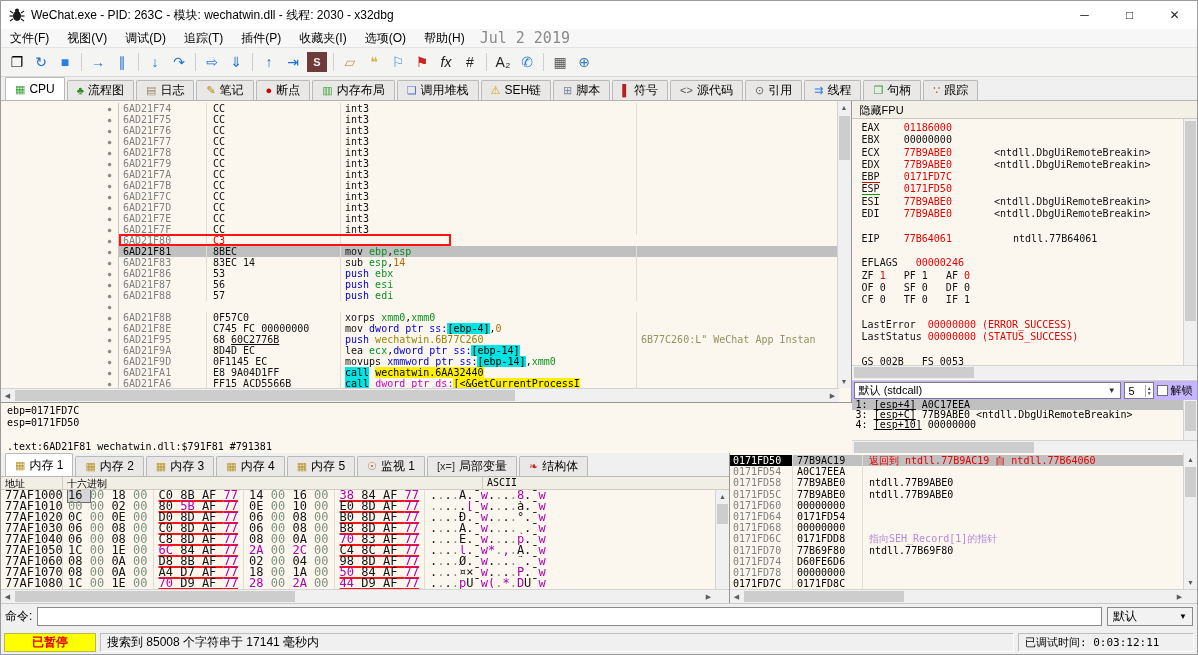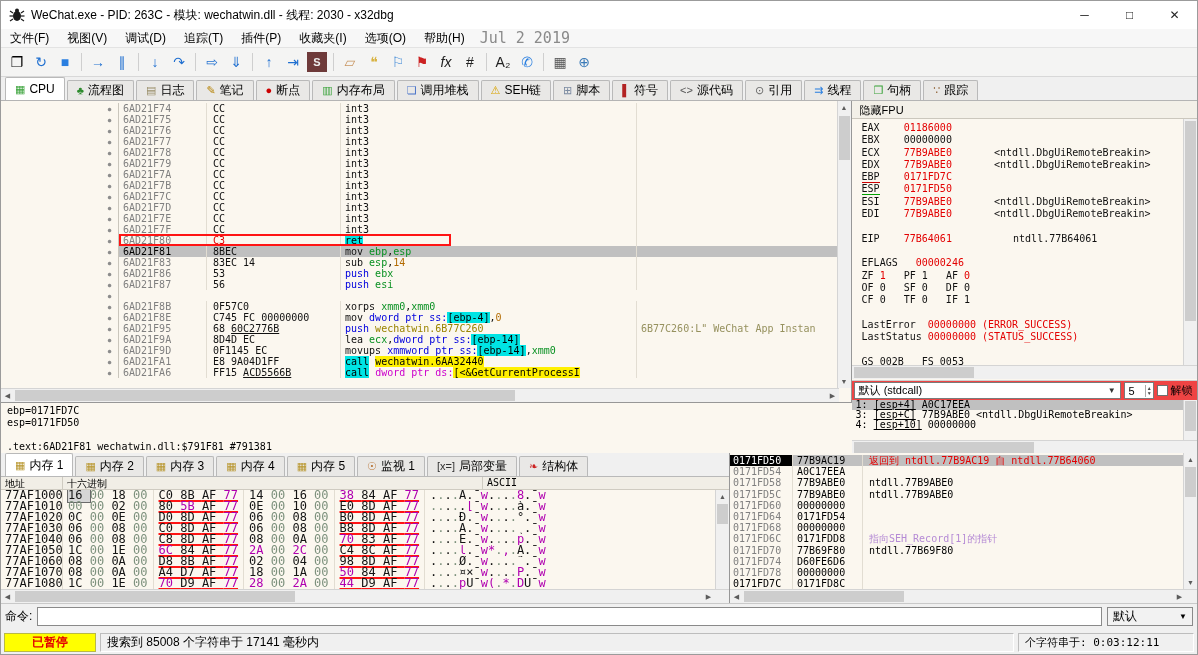--- a/index.html
+++ b/index.html
@@ -62,21 +62,21 @@
     border-top:1px solid #979797;font-family:"DejaVu Sans Mono",monospace;font-size:10px;
     line-height:12px;padding:2px 0 0 6px;white-space:pre;}
   
   .reg-pane{position:relative;width:346px;height:353px;background:#fbf7ef;}
   .reg-header{height:18px;background:#f3f0e8;border-bottom:1px solid #cbc7bd;font-size:11px;
     padding:2px 0 0 8px;}
   .regs{position:absolute;left:0;top:18px;width:332px;height:246px;overflow:hidden;
     font-family:"DejaVu Sans Mono",monospace;font-size:10px;padding:3px 0 0 10px;}
   .rrow{height:12.3px;line-height:12.3px;white-space:pre;}
   .conv{position:absolute;left:0;top:279px;width:346px;height:20px;display:flex;align-items:center;
-    padding:0 2px;gap:3px;background:#ef4444;border-top:1px solid #cfcfcf;}
+    padding:0 2px;gap:3px;background:#c4b5fd;border-top:1px solid #cfcfcf;}
   .combo{flex:1;height:17px;background:#fff;border:1px solid #7a7a7a;font-size:11px;
     display:flex;align-items:center;padding:0 4px;justify-content:space-between;}
   .combo .arrow{font-size:8px;color:#333;}
   .spin{width:30px;height:17px;background:#fff;border:1px solid #7a7a7a;font-size:11px;
     display:flex;align-items:center;padding-left:4px;justify-content:space-between;}
   .spin .ud{display:flex;flex-direction:column;font-size:5px;line-height:5px;color:#444;
     border-left:1px solid #aaa;padding:1px;}
   .chk{display:flex;align-items:center;gap:3px;font-size:11px;padding-right:3px;}
   .chkbox{width:11px;height:11px;border:1px solid #707070;background:#fff;}
   .args{position:absolute;left:0;top:299px;width:332px;height:40px;overflow:hidden;
@@ -270,25 +270,26 @@
           <div class="drow"><div class="d-margin"></div><div class="d-dot">●</div><div class="d-body"><span class="d-addr">6AD21F76</span><span class="d-bytes"><span>CC</span></span><span class="d-ins"><span style="color: rgb(16, 16, 16);">int3</span></span><span class="d-com"></span></div></div>
           <div class="drow"><div class="d-margin"></div><div class="d-dot">●</div><div class="d-body"><span class="d-addr">6AD21F77</span><span class="d-bytes"><span>CC</span></span><span class="d-ins"><span style="color: rgb(16, 16, 16);">int3</span></span><span class="d-com"></span></div></div>
           <div class="drow"><div class="d-margin"></div><div class="d-dot">●</div><div class="d-body"><span class="d-addr">6AD21F78</span><span class="d-bytes"><span>CC</span></span><span class="d-ins"><span style="color: rgb(16, 16, 16);">int3</span></span><span class="d-com"></span></div></div>
           <div class="drow"><div class="d-margin"></div><div class="d-dot">●</div><div class="d-body"><span class="d-addr">6AD21F79</span><span class="d-bytes"><span>CC</span></span><span class="d-ins"><span style="color: rgb(16, 16, 16);">int3</span></span><span class="d-com"></span></div></div>
           <div class="drow"><div class="d-margin"></div><div class="d-dot">●</div><div class="d-body"><span class="d-addr">6AD21F7A</span><span class="d-bytes"><span>CC</span></span><span class="d-ins"><span style="color: rgb(16, 16, 16);">int3</span></span><span class="d-com"></span></div></div>
           <div class="drow"><div class="d-margin"></div><div class="d-dot">●</div><div class="d-body"><span class="d-addr">6AD21F7B</span><span class="d-bytes"><span>CC</span></span><span class="d-ins"><span style="color: rgb(16, 16, 16);">int3</span></span><span class="d-com"></span></div></div>
           <div class="drow"><div class="d-margin"></div><div class="d-dot">●</div><div class="d-body"><span class="d-addr">6AD21F7C</span><span class="d-bytes"><span>CC</span></span><span class="d-ins"><span style="color: rgb(16, 16, 16);">int3</span></span><span class="d-com"></span></div></div>
           <div class="drow"><div class="d-margin"></div><div class="d-dot">●</div><div class="d-body"><span class="d-addr">6AD21F7D</span><span class="d-bytes"><span>CC</span></span><span class="d-ins"><span style="color: rgb(16, 16, 16);">int3</span></span><span class="d-com"></span></div></div>
           <div class="drow"><div class="d-margin"></div><div class="d-dot">●</div><div class="d-body"><span class="d-addr">6AD21F7E</span><span class="d-bytes"><span>CC</span></span><span class="d-ins"><span style="color: rgb(16, 16, 16);">int3</span></span><span class="d-com"></span></div></div>
           <div class="drow"><div class="d-margin"></div><div class="d-dot">●</div><div class="d-body"><span class="d-addr">6AD21F7F</span><span class="d-bytes"><span>CC</span></span><span class="d-ins"><span style="color: rgb(16, 16, 16);">int3</span></span><span class="d-com"></span></div></div>
-          <div class="drow"><div class="d-margin"></div><div class="d-dot">●</div><div class="d-body"><span class="d-addr">6AD21F80</span><span class="d-bytes"><span style="color: rgb(227, 0, 0);">C3</span></span><span class="d-ins"><span style="background: rgb(0, 228, 228); color: rgb(0, 0, 0);">ret</span></span><span class="d-com"></span></div></div>
+          <div class="drow"><div class="d-margin"></div><div class="d-dot">●</div><div class="d-body"><span class="d-addr">6AD21F80</span><span class="d-bytes"><span style="color: rgb(227, 0, 0);">C3</span></span><span class="d-com"></span></div></div>
           <div class="drow"><div class="d-margin"></div><div class="d-dot">●</div><div class="d-body sel"><span class="d-addr">6AD21F81</span><span class="d-bytes"><span>8BEC</span></span><span class="d-ins"><span style="color: rgb(16, 16, 16);">mov </span><span style="color: rgb(8, 144, 33);">ebp</span><span style="color: rgb(16, 16, 16);">,</span><span style="color: rgb(8, 144, 33);">esp</span></span><span class="d-com"></span></div></div>
           <div class="drow"><div class="d-margin"></div><div class="d-dot">●</div><div class="d-body"><span class="d-addr">6AD21F83</span><span class="d-bytes"><span>83EC 14</span></span><span class="d-ins"><span style="color: rgb(16, 16, 16);">sub </span><span style="color: rgb(8, 144, 33);">esp</span><span style="color: rgb(16, 16, 16);">,</span><span style="color: rgb(178, 106, 0);">14</span></span><span class="d-com"></span></div></div>
           <div class="drow"><div class="d-margin"></div><div class="d-dot">●</div><div class="d-body"><span class="d-addr">6AD21F86</span><span class="d-bytes"><span>53</span></span><span class="d-ins"><span style="color: rgb(1, 1, 221);">push </span><span style="color: rgb(8, 144, 33);">ebx</span></span><span class="d-com"></span></div></div>
           <div class="drow"><div class="d-margin"></div><div class="d-dot">●</div><div class="d-body"><span class="d-addr">6AD21F87</span><span class="d-bytes"><span>56</span></span><span class="d-ins"><span style="color: rgb(1, 1, 221);">push </span><span style="color: rgb(8, 144, 33);">esi</span></span><span class="d-com"></span></div></div>
+          <div class="drow"><div class="d-margin"></div><div class="d-dot">●</div><div class="d-body"><span class="d-addr">6AD21F88</span><span class="d-bytes"><span>57</span></span><span class="d-ins"><span style="color: rgb(1, 1, 221);">push </span><span style="color: rgb(8, 144, 33);">edi</span></span><span class="d-com"></span></div></div>
           <div class="drow"><div class="d-margin"></div><div class="d-dot">●</div></div>
           <div class="drow"><div class="d-margin"></div><div class="d-dot">●</div><div class="d-body"><span class="d-addr">6AD21F8B</span><span class="d-bytes"><span>0F57C0</span></span><span class="d-ins"><span style="color: rgb(16, 16, 16);">xorps </span><span style="color: rgb(8, 144, 33);">xmm0</span><span style="color: rgb(16, 16, 16);">,</span><span style="color: rgb(8, 144, 33);">xmm0</span></span><span class="d-com"></span></div></div>
           <div class="drow"><div class="d-margin"></div><div class="d-dot">●</div><div class="d-body"><span class="d-addr">6AD21F8E</span><span class="d-bytes"><span>C745 FC 00000000</span></span><span class="d-ins"><span style="color: rgb(16, 16, 16);">mov </span><span style="color: rgb(1, 1, 221);">dword ptr </span><span style="color: rgb(1, 1, 221);">ss:</span><span style="background: rgb(0, 228, 228); color: rgb(0, 0, 0);">[ebp-4]</span><span style="color: rgb(16, 16, 16);">,</span><span style="color: rgb(178, 106, 0);">0</span></span><span class="d-com"></span></div></div>
           <div class="drow"><div class="d-margin"></div><div class="d-dot">●</div><div class="d-body"><span class="d-addr">6AD21F95</span><span class="d-bytes"><span>68 </span><span class="u-black">60C2776B</span></span><span class="d-ins"><span style="color: rgb(1, 1, 221);">push </span><span style="color: rgb(154, 132, 0);">wechatwin.6B77C260</span></span><span class="d-com">6B77C260:L"_WeChat_App_Instan</span></div></div>
           <div class="drow"><div class="d-margin"></div><div class="d-dot">●</div><div class="d-body"><span class="d-addr">6AD21F9A</span><span class="d-bytes"><span>8D4D EC</span></span><span class="d-ins"><span style="color: rgb(16, 16, 16);">lea </span><span style="color: rgb(8, 144, 33);">ecx</span><span style="color: rgb(16, 16, 16);">,</span><span style="color: rgb(1, 1, 221);">dword ptr </span><span style="color: rgb(1, 1, 221);">ss:</span><span style="background: rgb(0, 228, 228); color: rgb(0, 0, 0);">[ebp-14]</span></span><span class="d-com"></span></div></div>
           <div class="drow"><div class="d-margin"></div><div class="d-dot">●</div><div class="d-body"><span class="d-addr">6AD21F9D</span><span class="d-bytes"><span>0F1145 EC</span></span><span class="d-ins"><span style="color: rgb(16, 16, 16);">movups </span><span style="color: rgb(1, 1, 221);">xmmword ptr </span><span style="color: rgb(1, 1, 221);">ss:</span><span style="background: rgb(0, 228, 228); color: rgb(0, 0, 0);">[ebp-14]</span><span style="color: rgb(16, 16, 16);">,</span><span style="color: rgb(8, 144, 33);">xmm0</span></span><span class="d-com"></span></div></div>
           <div class="drow"><div class="d-margin"></div><div class="d-dot">●</div><div class="d-body"><span class="d-addr">6AD21FA1</span><span class="d-bytes"><span>E8 9A04D1FF</span></span><span class="d-ins"><span style="background: rgb(0, 228, 228); color: rgb(0, 0, 0);">call</span><span style="color: rgb(16, 16, 16);"> </span><span style="background: rgb(255, 240, 0); color: rgb(0, 0, 0);">wechatwin.6AA32440</span></span><span class="d-com"></span></div></div>
           <div class="drow"><div class="d-margin"></div><div class="d-dot">●</div><div class="d-body"><span class="d-addr">6AD21FA6</span><span class="d-bytes"><span>FF15 </span><span class="u-black">ACD5566B</span></span><span class="d-ins"><span style="background: rgb(0, 228, 228); color: rgb(0, 0, 0);">call</span><span style="color: rgb(16, 16, 16);"> </span><span style="color: rgb(204, 0, 204);">dword ptr </span><span style="color: rgb(204, 0, 204);">ds:</span><span style="background: rgb(255, 240, 0); color: rgb(0, 0, 0);">[&lt;&amp;GetCurrentProcessI</span></span><span class="d-com"></span></div></div>
         </div>
       <div class="redbox" id="redbox" style="top: 133px;"></div>
@@ -467,15 +468,15 @@
     <input class="cmdinput" value="" style="">
     <div class="cmdcombo">
       <span>默认</span>
         <span style="font-size:8px;">▼</span>
     </div>
   </div>
 
   <div class="statusbar">
     <span class="paused">已暂停</span>
     <span class="stmsg">搜索到 85008 个字符串于 17141 毫秒内</span>
-    <span class="sttime">个字符串于:  0:03:12:11</span>
+    <span class="sttime">已调试时间:  0:03:12:11</span>
   </div>
 </div>
 
 </body></html>

